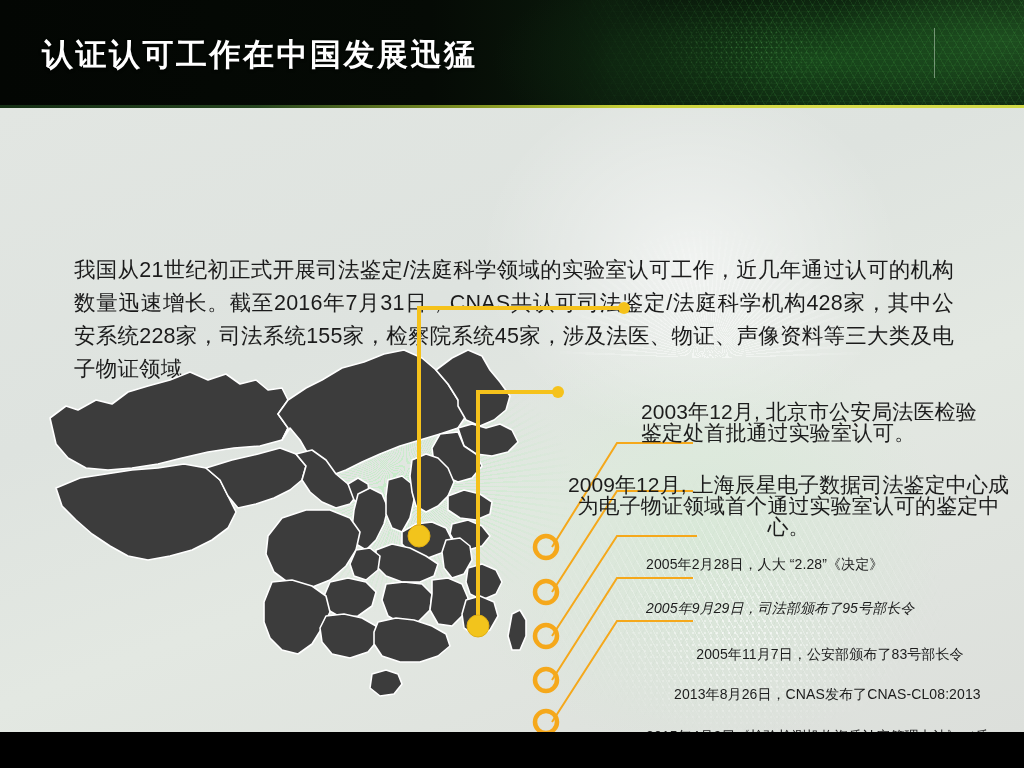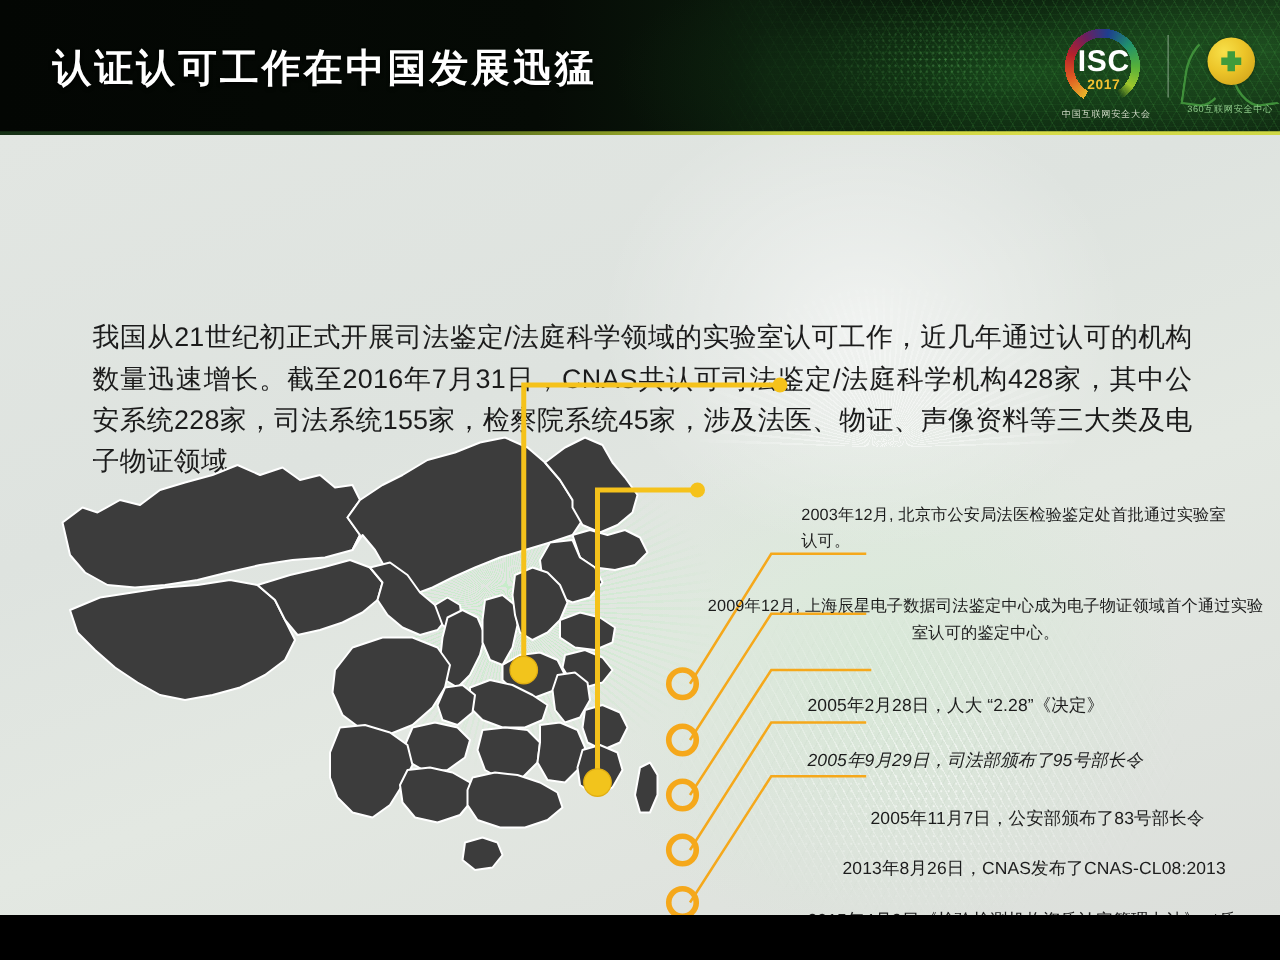--- a/index.html
+++ b/index.html
@@ -134,21 +134,21 @@
 
   
   #map-wrap{position:absolute;left:20px;top:180px;width:540px;height:440px;}
   #map-svg{width:100%;height:100%;display:block;}
 
   
   #connectors{position:absolute;left:0;top:0;width:1024px;height:624px;pointer-events:none;}
 
   
   .callout{
-    position:absolute;font-size:13px;line-height:21px;color:#1c1c1c;letter-spacing:.1px;
+    position:absolute;font-size:21px;line-height:21px;color:#1c1c1c;letter-spacing:.1px;
   }
   #callout-1{left:641px;top:293px;width:350px;}
   #callout-2{left:566px;top:366px;width:445px;text-align:center;}
 
   
   .tl-item{position:absolute;font-size:14px;line-height:20px;color:#1c1c1c;letter-spacing:.1px;}
   #tl-0{left:646px;top:446px;width:360px;}
   #tl-1{left:646px;top:490px;width:350px;font-style:italic;}
   #tl-2{left:650px;top:536px;width:360px;text-align:center;}
   #tl-3{left:646px;top:576px;width:370px;margin-left:28px;}
@@ -161,36 +161,23 @@
 <body>
 
 <div id="slide">
 
   <div id="header">
     <div class="hex-texture"></div>
     <div class="dots-texture"></div>
 
     <div id="title">认证认可工作在中国发展迅猛</div>
 
-    <div id="logo-isc">
-      <div id="isc-ring"></div>
-      <div id="isc-text">ISC</div>
-      <div id="isc-year">2017</div>
-      <div id="isc-cn">中国互联网安全大会</div>
-    </div>
 
     <div id="logo-divider"></div>
 
-    <div id="logo-360">
-      <div class="wreath l"></div>
-      <div class="wreath r"></div>
-      <div id="globe"></div>
-      <div id="cross"></div>
-      <div id="logo-360-cn">360互联网安全中心</div>
-    </div>
   </div>
   <div id="header-rule"></div>
 
   <div id="body-area">
     <div id="rays-top"></div>
     <div id="halo-mid"></div>
     <div id="mesh-low"></div>
     <div id="dotfield"></div>
 
     <div id="paragraph">我国从21世纪初正式开展司法鉴定/法庭科学领域的实验室认可工作，近几年通过认可的机构数量迅速增长。截至2016年7月31日，CNAS共认可司法鉴定/法庭科学机构428家，其中公安系统228家，司法系统155家，检察院系统45家，涉及法医、物证、声像资料等三大类及电子物证领域。</div>

